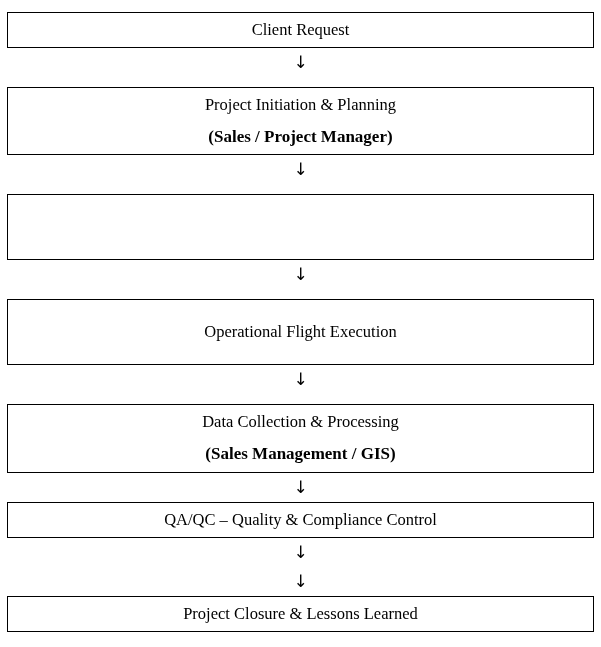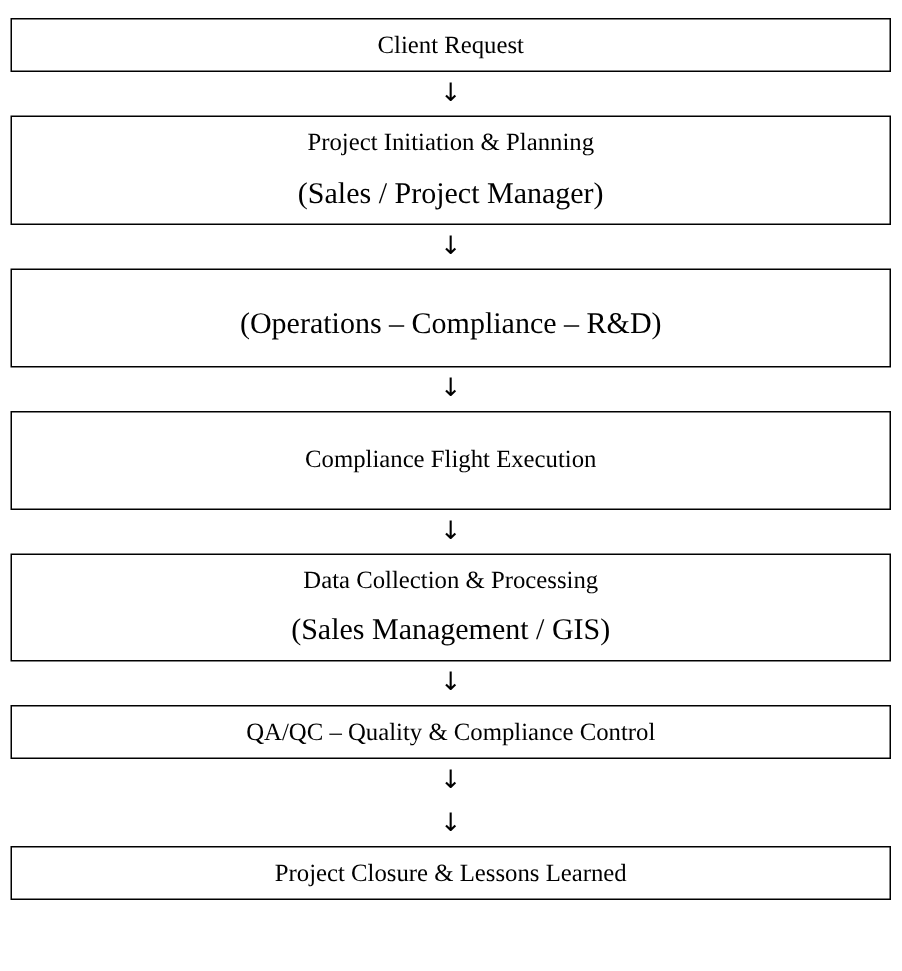--- a/index.html
+++ b/index.html
@@ -33,30 +33,32 @@
     justify-content: center;
     align-items: center;
     padding: 6px 4px;
   }
   .node .line1 {
     font-size: 16.5px;
     line-height: 1.35;
     white-space: nowrap;
   }
   .node .line2 {
-    font-size: 20px;
+    font-size: 17px;
     line-height: 1.35;
     white-space: nowrap;
     margin-top: 9px;
+    font-weight: bold;
   }
   .node.single {
     min-height: 36px;
   }
   .node.double {
     min-height: 66px;
+    margin-top: 10px;
   }
   .arrow {
     text-align: center;
     font-size: 17px;
     line-height: 1;
     padding: 6px 0 6px 0;
     color: #000000;
     font-family: "DejaVu Sans", sans-serif;
   }
 </style>
@@ -72,27 +74,26 @@
   <div class="arrow">↓</div>
 
   <div class="node double">
     <div class="line1">Project Initiation &amp; Planning</div>
     <div class="line2">(Sales / Project Manager)</div>
   </div>
 
   <div class="arrow">↓</div>
 
   <div class="node double">
-    <div class="line2">(Operations – Compliance – R&amp;D)</div>
   </div>
 
   <div class="arrow">↓</div>
 
   <div class="node double">
-    <div class="line1">Compliance Flight Execution</div>
+    <div class="line1">Operational Flight Execution</div>
   </div>
 
   <div class="arrow">↓</div>
 
   <div class="node double">
     <div class="line1">Data Collection &amp; Processing</div>
     <div class="line2">(Sales Management / GIS)</div>
   </div>
 
   <div class="arrow">↓</div>

